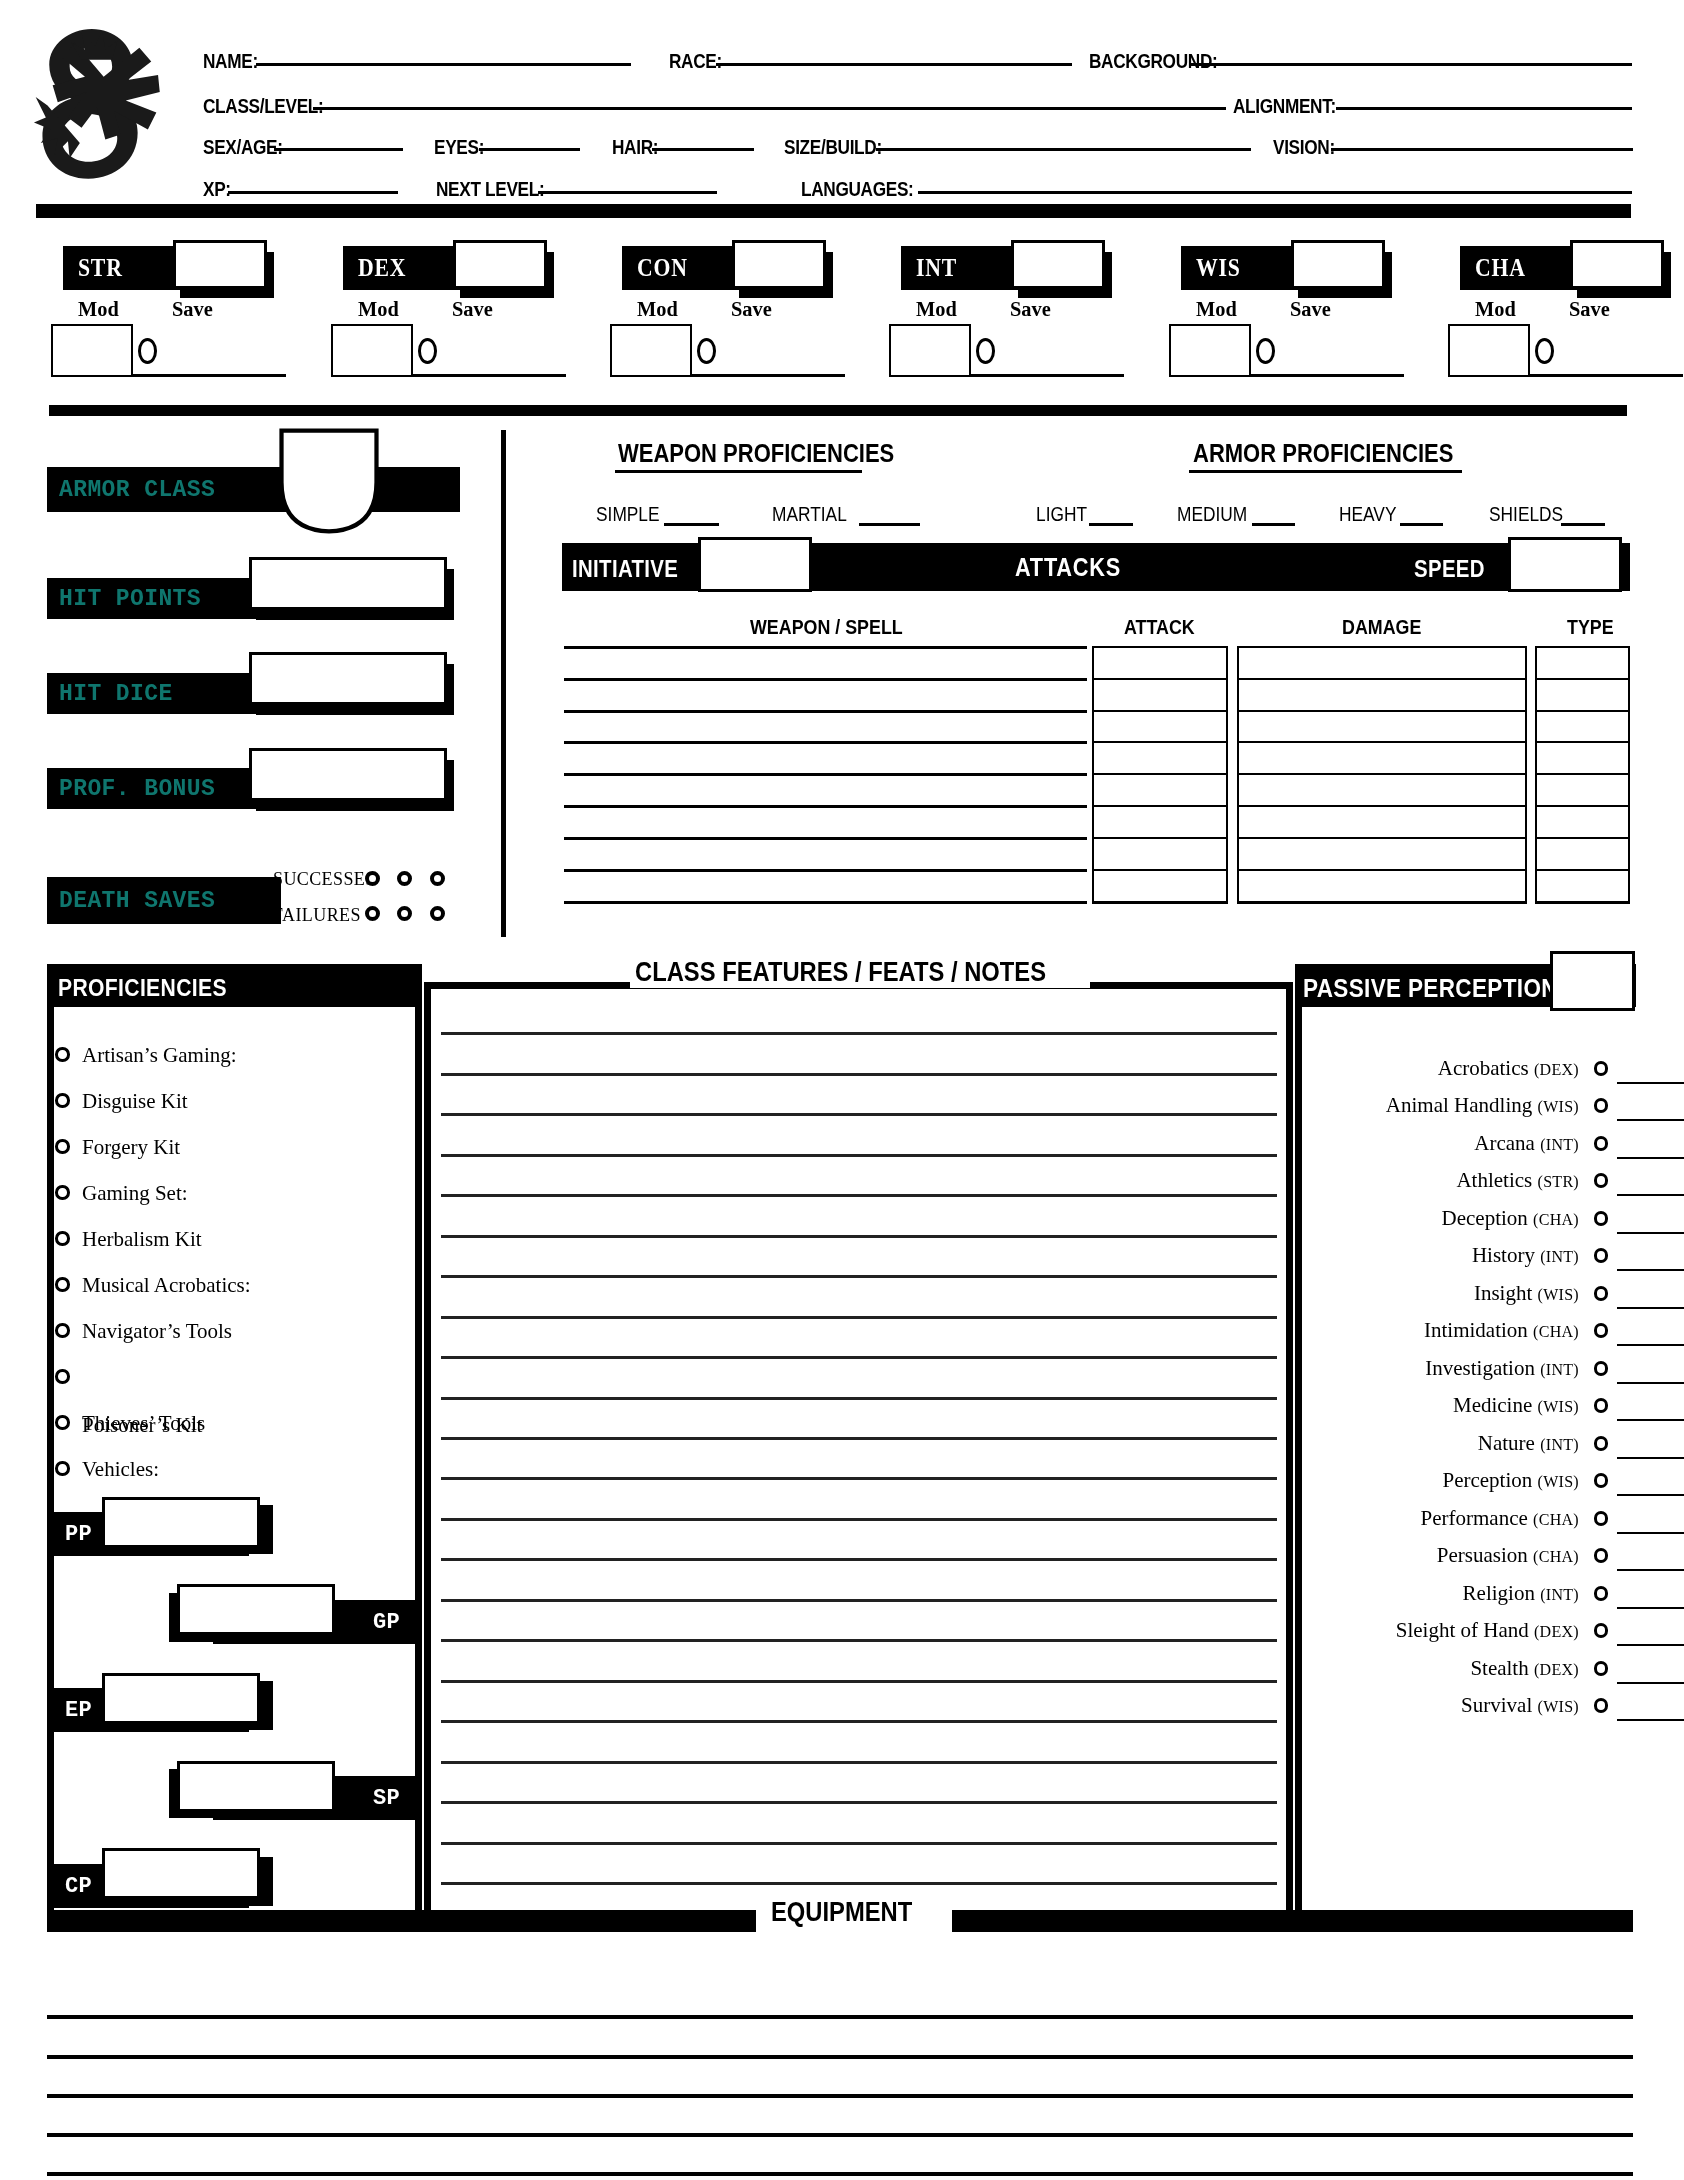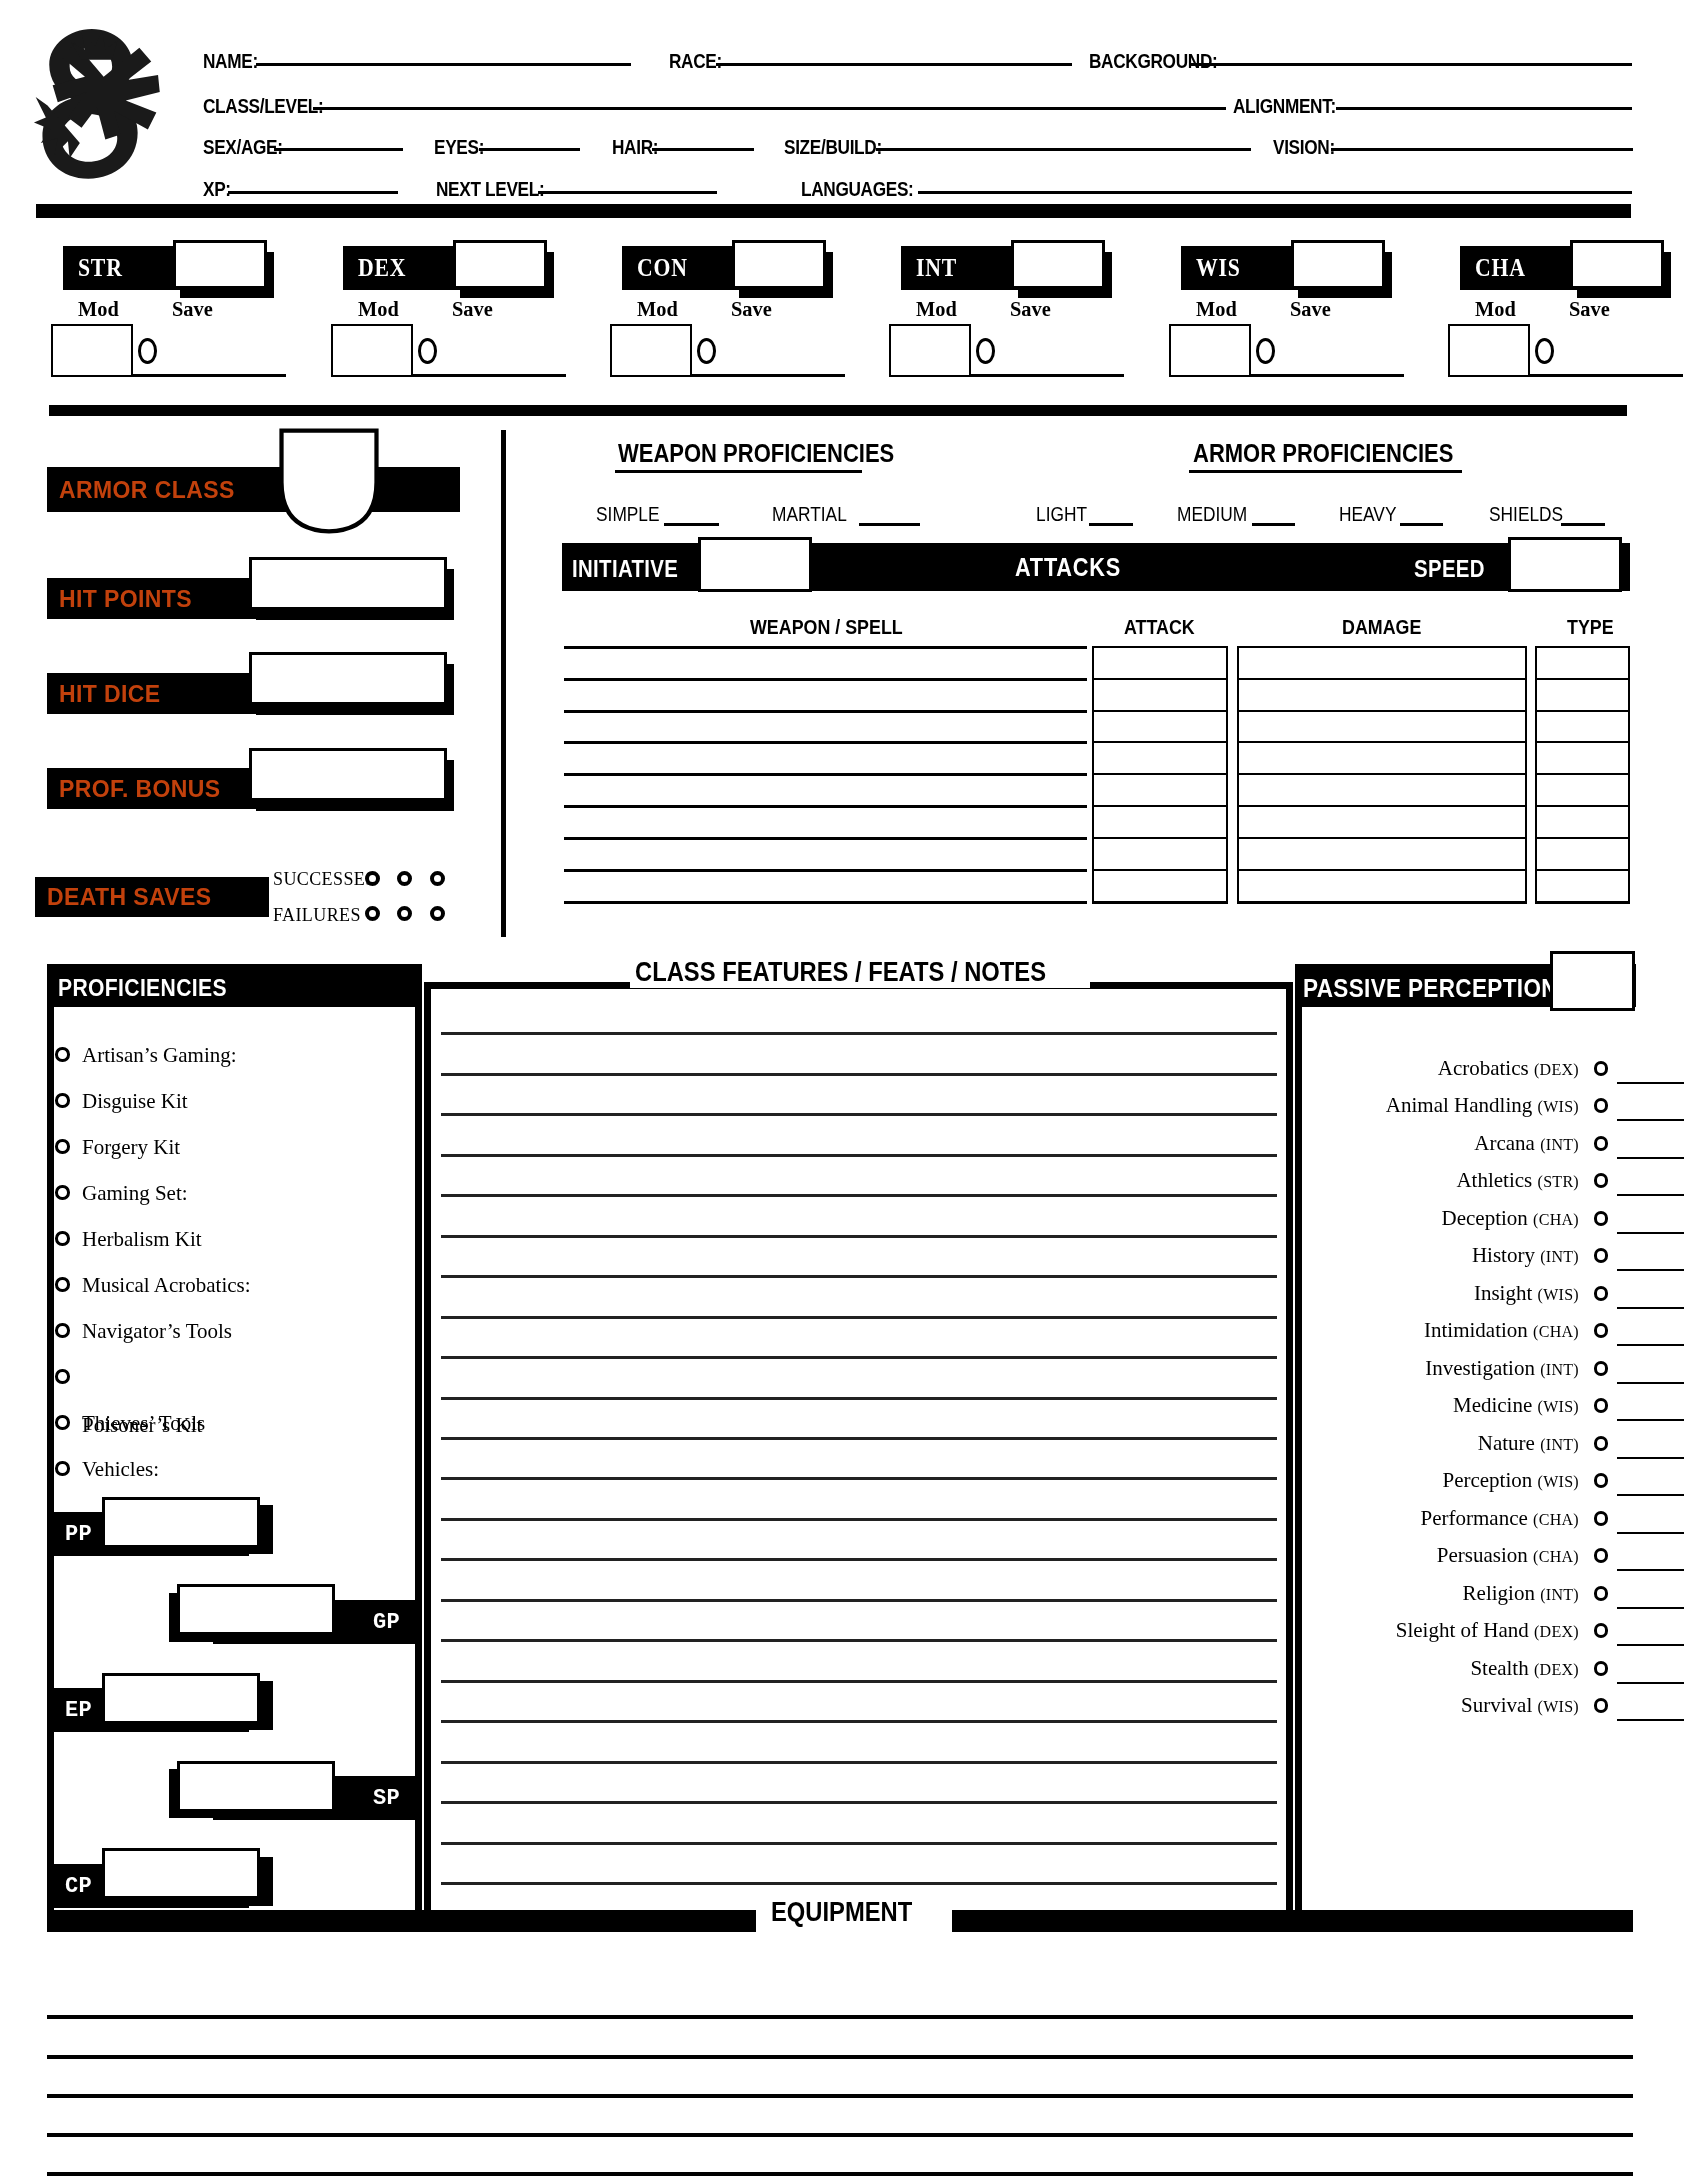--- a/index.html
+++ b/index.html
@@ -58,21 +58,21 @@
   .ab-box { position: absolute; left: 129px; top: 3.4px; width: 94px; height: 49px; background:#fff; border: 3.4px solid #000; }
   .ab-modlabel { position: absolute; top: 61px; font-size: 20.4px; font-weight: bold; font-family: "Liberation Serif", serif; }
   .ab-savelabel { position: absolute; top: 61px; font-size: 20.4px; font-weight: bold; font-family: "Liberation Serif", serif; }
   .ab-modbox { position: absolute; left: 6.8px; top: 87px; width: 82px; height: 53px; background: #fff; border: 2.6px solid #000; border-right: 2.6px solid #000; }
   .ab-saveline { position: absolute; left: 89px; top: 137px; width: 153px; height: 2.6px; background: #000; }
   .ab-savecirc { position: absolute; left: 94px; top: 101px; width: 19px; height: 25.6px; border: 3.4px solid #000; border-radius: 50%; background: #fff; }
 
   
   .lbl-bar { position: absolute; background: #000; }
   .lbl-bar span { position: absolute; left: 12px; top: 50%; transform: translateY(-50%);
-                  color: #c2410c; font-size: 23px; font-weight: bold; letter-spacing: 0.4px; font-family: Liberation Sans, sans-serif; }
+                  color: #0f766e; font-size: 23px; font-weight: bold; letter-spacing: 0.4px; font-family: Liberation Mono, monospace; }
 
   
   .prof-item { position: absolute; font-size: 21px; font-family: "Liberation Serif", serif; white-space: nowrap; }
   .prof-circ { position: absolute; width: 14.5px; height: 14.5px; border: 3.4px solid #000; border-radius: 50%; background: #fff; }
 
   
   .skill-row { position: absolute; right: 0; width: 366px; height: 28px; }
   .skill-name { position: absolute; right: 106px; top: 0; font-size: 21px; white-space: nowrap;
                 font-family: "Liberation Serif", serif; text-align: left; }
   .skill-abil { font-size: 16px; font-variant: small-caps; letter-spacing: 0.3px; }
@@ -267,21 +267,21 @@
 
   <div class="abs">
     <div class="abs lbl-bar" style="left:47px; top:768px; width:234px; height:41px;">
       <span>PROF. BONUS</span>
     </div>
     <div class="abs shadow" style="left:256px; top:760px; width:198px; height:51px;"></div>
     <div class="abs wbox" style="left:249px; top:748px; width:198px; height:53px;"></div>
   </div>
 
   <div class="abs">
-    <div class="abs lbl-bar" style="left:35px; top:877px; width:234px; height:40px;">
+    <div class="abs lbl-bar" style="left:47px; top:877px; width:234px; height:47px;">
       <span>DEATH SAVES</span>
     </div>
     <div class="abs" style="left:273px; top:869px; font-size:18px; font-variant:small-caps; letter-spacing:0.4px;">SUCCESSES</div>
     <div class="abs" style="left:273px; top:905px; font-size:18px; font-variant:small-caps; letter-spacing:0.4px;">FAILURES</div>
     <div id="death-success-circles" class="abs" style="left:365px; top:871px;">
         <div class="circ abs" style="left: 0px; top: 0px; width: 15.3px; height: 15.3px;"></div>
         <div class="circ abs" style="left: 32px; top: 0px; width: 15.3px; height: 15.3px;"></div>
         <div class="circ abs" style="left: 65px; top: 0px; width: 15.3px; height: 15.3px;"></div>
       </div>
     <div id="death-failure-circles" class="abs" style="left:365px; top:906px;">

